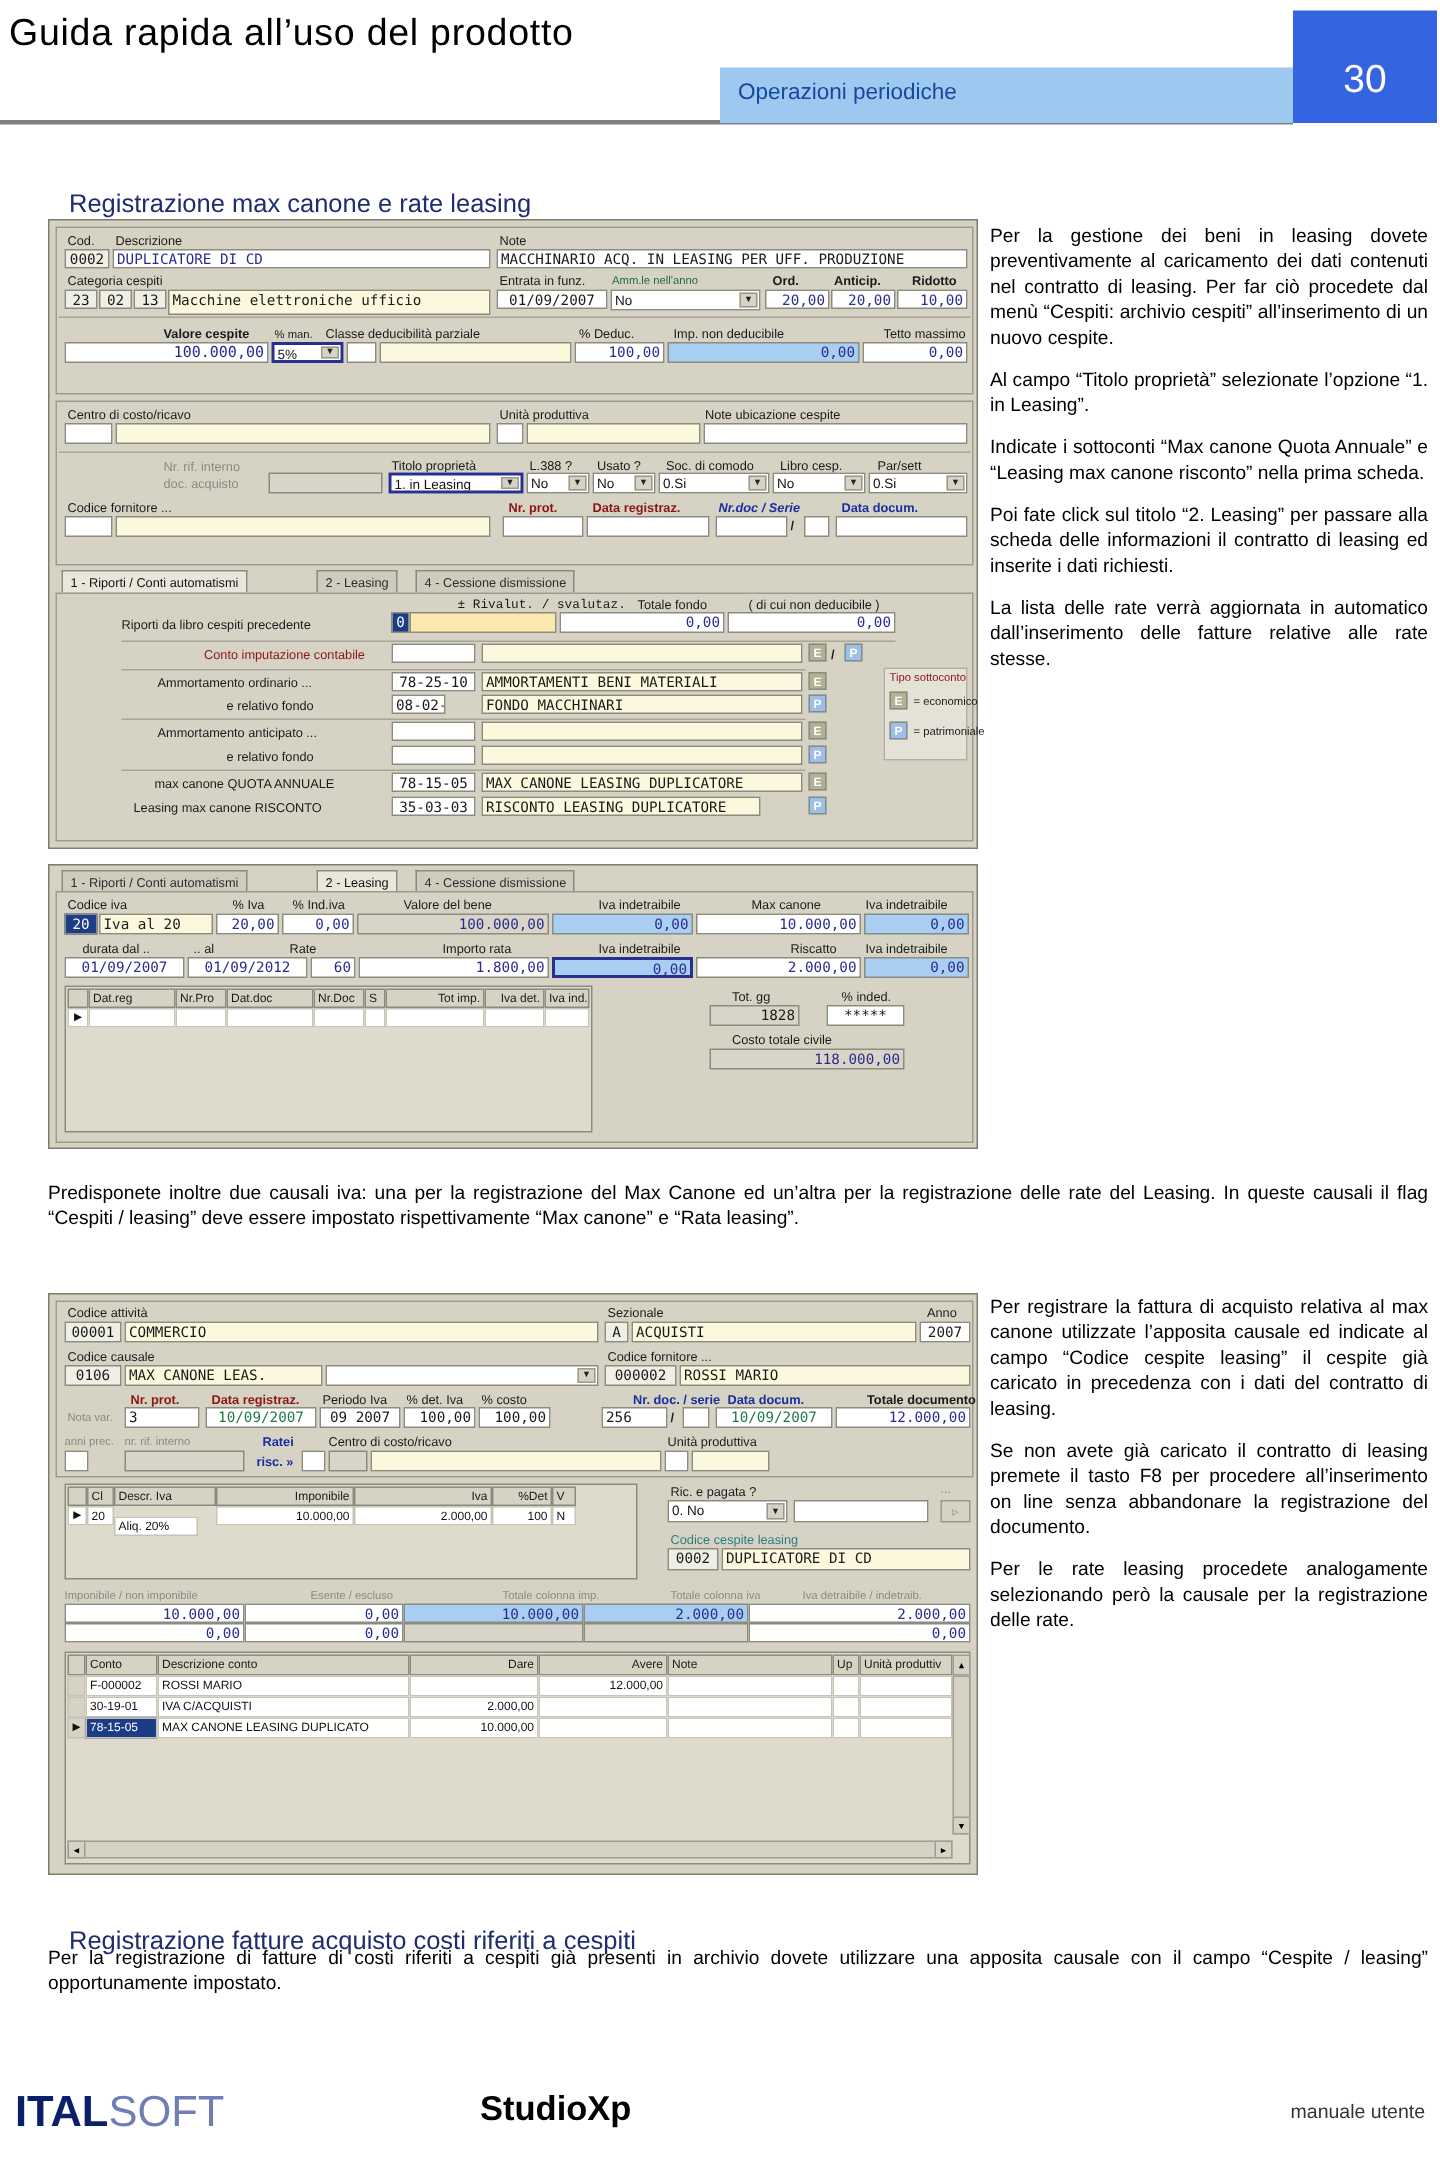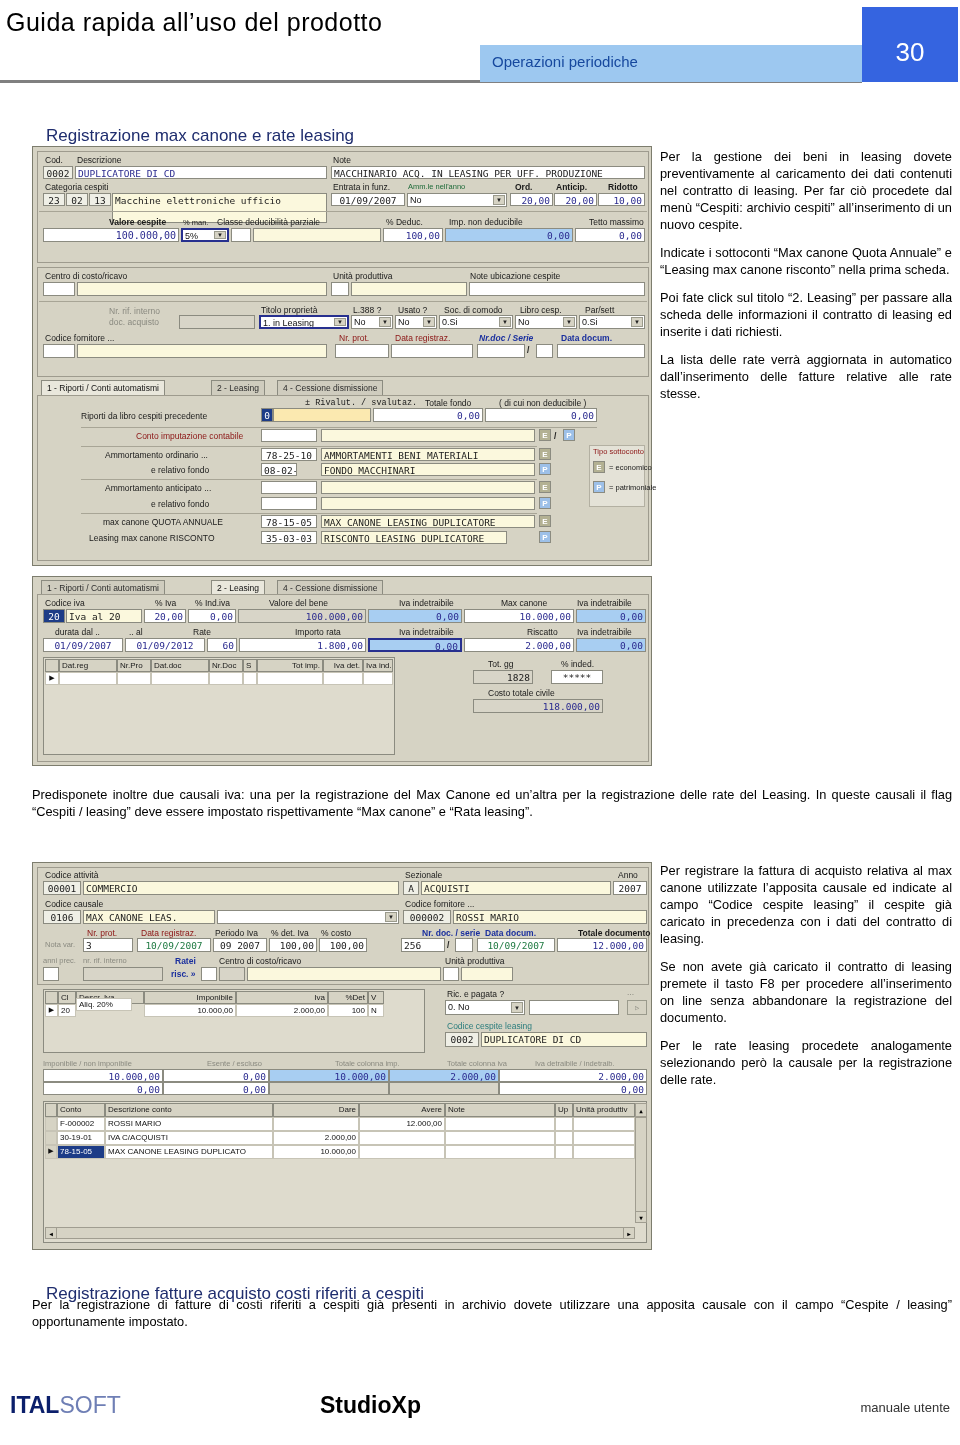--- a/index.html
+++ b/index.html
@@ -44,21 +44,21 @@
   
   .shot {
     background:#d6d3c4; border:1px solid #7d7d6e;
     position:relative; font-family:"DejaVu Sans Mono", monospace;
   }
   .lbl {
     font-family:"Liberation Sans", sans-serif;
     font-size:8.5px; color:#1a1a1a; white-space:nowrap;
   }
   .lbl.b { font-weight:bold; }
-  .lbl.red { color:#8b1414; font-weight:normal; }
+  .lbl.red { color:#8b1414; font-weight:bold; }
   .lbl.blue { color:#1a2f9e; font-weight:bold; }
   .lbl.grn { color:#1f6b3a; }
   .lbl.teal { color:#2b7d7d; }
   .lbl.mut { color:#8a8a80; }
   .fld {
     position:absolute; background:#fff; border:1px solid #8b8b80;
     font-family:"DejaVu Sans Mono", monospace;
     font-size:9.5px; color:#2b2b8f; line-height:12px;
     padding:1px 2px; white-space:nowrap; overflow:hidden;
   }
@@ -111,21 +111,21 @@
     color:#111; padding:1px 2px; white-space:nowrap; overflow:hidden;
   }
   .tblcell.r { text-align:right; }
   .tblcell.sel { background:#1d3c87; color:#fff; }
   .sbar {
     position:absolute; background:#d6d3c4; border:1px solid #a09d90;
   }
 
   
   .foot { position:absolute; left:0; top:1380px; width:960px; height:60px; }
-  .foot-l { position:absolute; left:10px; top:12px; font-size:23px; }
+  .foot-l { position:absolute; left:10px; top:12px; font-size:29px; }
   .foot-l .a { color:#0b1f6b; font-weight:bold; }
   .foot-l .b { color:#6f7fb5; }
   .foot-c { position:absolute; left:320px; top:12px; font-size:23px; font-weight:bold; color:#000; }
   .foot-r { position:absolute; right:10px; top:20px; font-size:13px; color:#333; }
 </style>
 </head>
 <body>
 
 <div class="hdr">
   <div class="hdr-title">Guida rapida all’uso del prodotto</div>
@@ -151,21 +151,21 @@
   <span class="lbl" style="position:absolute;left:12px;top:35px;">Categoria cespiti</span>
   <span class="lbl" style="position:absolute;left:300px;top:35px;">Entrata in funz.</span>
   <span class="lbl grn" style="position:absolute;left:375px;top:35px;font-size:7.5px;">Amm.le nell'anno</span>
   <span class="lbl b" style="position:absolute;left:482px;top:35px;">Ord.</span>
   <span class="lbl b" style="position:absolute;left:523px;top:35px;">Anticip.</span>
   <span class="lbl b" style="position:absolute;left:575px;top:35px;">Ridotto</span>
 
   <div class="fld key" style="left:10px;top:46px;width:22px;height:13px;">23</div>
   <div class="fld key" style="left:33px;top:46px;width:22px;height:13px;">02</div>
   <div class="fld key" style="left:56px;top:46px;width:22px;height:13px;">13</div>
-  <div class="fld cream l" style="left:79px;top:46px;width:215px;height:30px;color:#1a1a1a;">Macchine elettroniche ufficio</div>
+  <div class="fld cream l" style="left:79px;top:46px;width:215px;height:17px;color:#1a1a1a;">Macchine elettroniche ufficio</div>
   <div class="fld" style="left:298px;top:46px;width:74px;height:13px;text-align:center;color:#1a1a1a;">01/09/2007</div>
   <div class="combo" style="left:374px;top:46px;width:100px;height:14px;">
     <span>No</span>
     <span class="arw">▼</span>
   </div>
   <div class="fld r" style="left:477px;top:46px;width:43px;height:13px;">20,00</div>
   <div class="fld r" style="left:521px;top:46px;width:43px;height:13px;">20,00</div>
   <div class="fld r" style="left:565px;top:46px;width:47px;height:13px;">10,00</div>
 
   <div class="hr" style="left:6px;top:64px;width:608px;"></div>
@@ -385,20 +385,21 @@
   <span class="lbl" style="position:absolute;left:455px;top:82px;">Tot. gg</span>
   <span class="lbl" style="position:absolute;left:528px;top:82px;">% inded.</span>
   <div class="fld dis r" style="left:440px;top:93px;width:60px;height:14px;color:#1a1a1a;">1828</div>
   <div class="fld" style="left:518px;top:93px;width:52px;height:14px;text-align:center;color:#1a1a1a;">*****</div>
   <span class="lbl" style="position:absolute;left:455px;top:111px;">Costo totale civile</span>
   <div class="fld dis r" style="left:440px;top:122px;width:130px;height:14px;">118.000,00</div>
 </div>
 
 <div style="position:absolute;left:660px;top:148px;width:292px;">
   <p class="para">Per la gestione dei beni in leasing dovete preventivamente al caricamento dei dati contenuti nel contratto di leasing. Per far ciò procedete dal menù “Cespiti: archivio cespiti” all’inserimento di un nuovo cespite.</p>
+  <p class="para">Al campo “Titolo proprietà” selezionate l’opzione “1. in Leasing”.</p>
   <p class="para">Indicate i sottoconti “Max canone Quota Annuale” e “Leasing max canone risconto” nella prima scheda.</p>
   <p class="para">Poi fate click sul titolo “2. Leasing” per passare alla scheda delle informazioni il contratto di leasing ed inserite i dati richiesti.</p>
   <p class="para">La lista delle rate verrà aggiornata in automatico dall’inserimento delle fatture relative alle rate stesse.</p>
 </div>
 
 <p class="para" style="position:absolute;left:32px;top:786px;width:920px;">Predisponete inoltre due causali iva: una per la registrazione del Max Canone ed un’altra per la registrazione delle rate del Leasing. In queste causali il flag “Cespiti / leasing” deve essere impostato rispettivamente “Max canone” e “Rata leasing”.</p>
 
 <div class="shot" style="position:absolute;left:32px;top:862px;width:620px;height:388px;">
 
   <div class="grp" style="left:4px;top:4px;width:612px;height:118px;"></div>
@@ -465,21 +466,21 @@
   <div class="tblhdr" style="left:12px;top:128px;width:13px;height:13px;"></div>
   <div class="tblhdr" style="left:25px;top:128px;width:18px;height:13px;">Cl</div>
   <div class="tblhdr" style="left:43px;top:128px;width:68px;height:13px;">Descr. Iva</div>
   <div class="tblhdr" style="left:111px;top:128px;width:92px;height:13px;text-align:right;">Imponibile</div>
   <div class="tblhdr" style="left:203px;top:128px;width:92px;height:13px;text-align:right;">Iva</div>
   <div class="tblhdr" style="left:295px;top:128px;width:40px;height:13px;text-align:right;">%Det</div>
   <div class="tblhdr" style="left:335px;top:128px;width:16px;height:13px;">V</div>
 
   <div class="tblcell" style="left:12px;top:141px;width:13px;height:13px;text-align:center;font-size:7px;">▶</div>
   <div class="tblcell" style="left:25px;top:141px;width:18px;height:13px;">20</div>
-  <div class="tblcell" style="left:43px;top:135px;width:56px;height:13px;">Aliq. 20%</div>
+  <div class="tblcell" style="left:43px;top:148px;width:56px;height:13px;">Aliq. 20%</div>
   <div class="tblcell r" style="left:111px;top:141px;width:92px;height:13px;">10.000,00</div>
   <div class="tblcell r" style="left:203px;top:141px;width:92px;height:13px;">2.000,00</div>
   <div class="tblcell r" style="left:295px;top:141px;width:40px;height:13px;">100</div>
   <div class="tblcell" style="left:335px;top:141px;width:16px;height:13px;">N</div>
 
   <span class="lbl" style="position:absolute;left:414px;top:126px;">Ric. e pagata ?</span>
   <span class="lbl mut" style="position:absolute;left:594px;top:124px;">...</span>
   <div class="combo" style="left:412px;top:137px;width:80px;height:15px;">
     <span>0. No</span>
     <span class="arw">▼</span>

